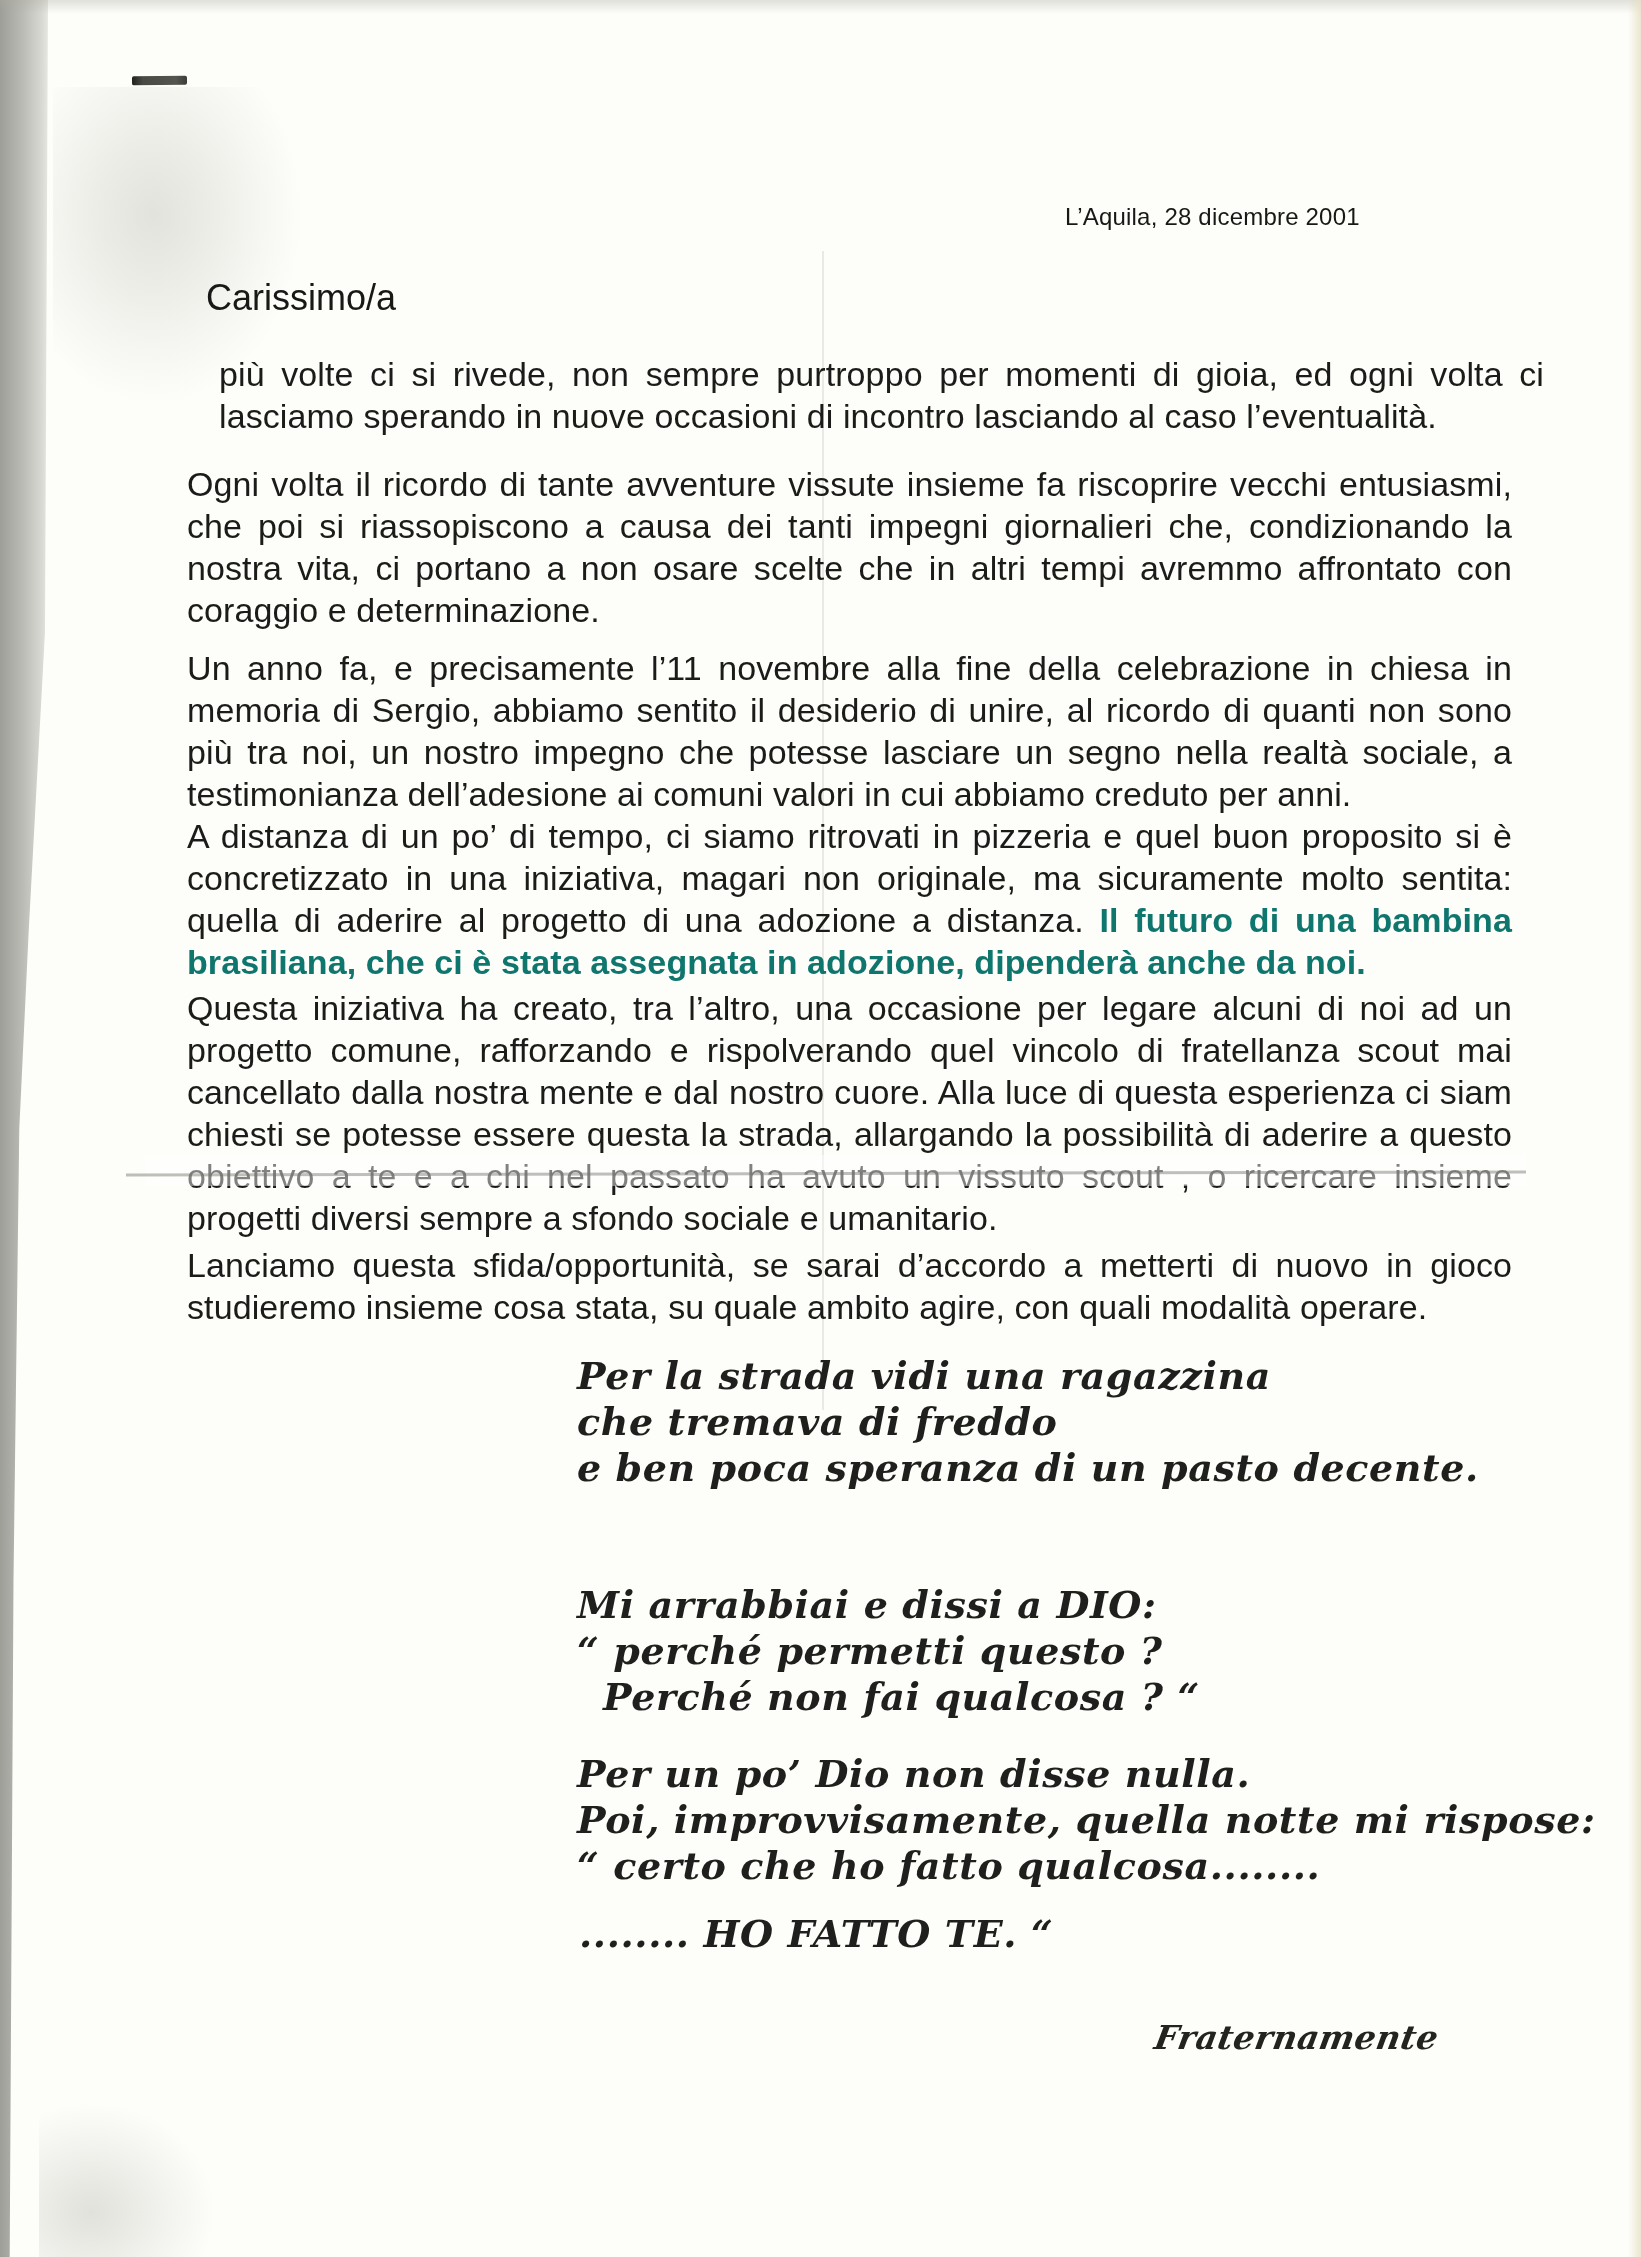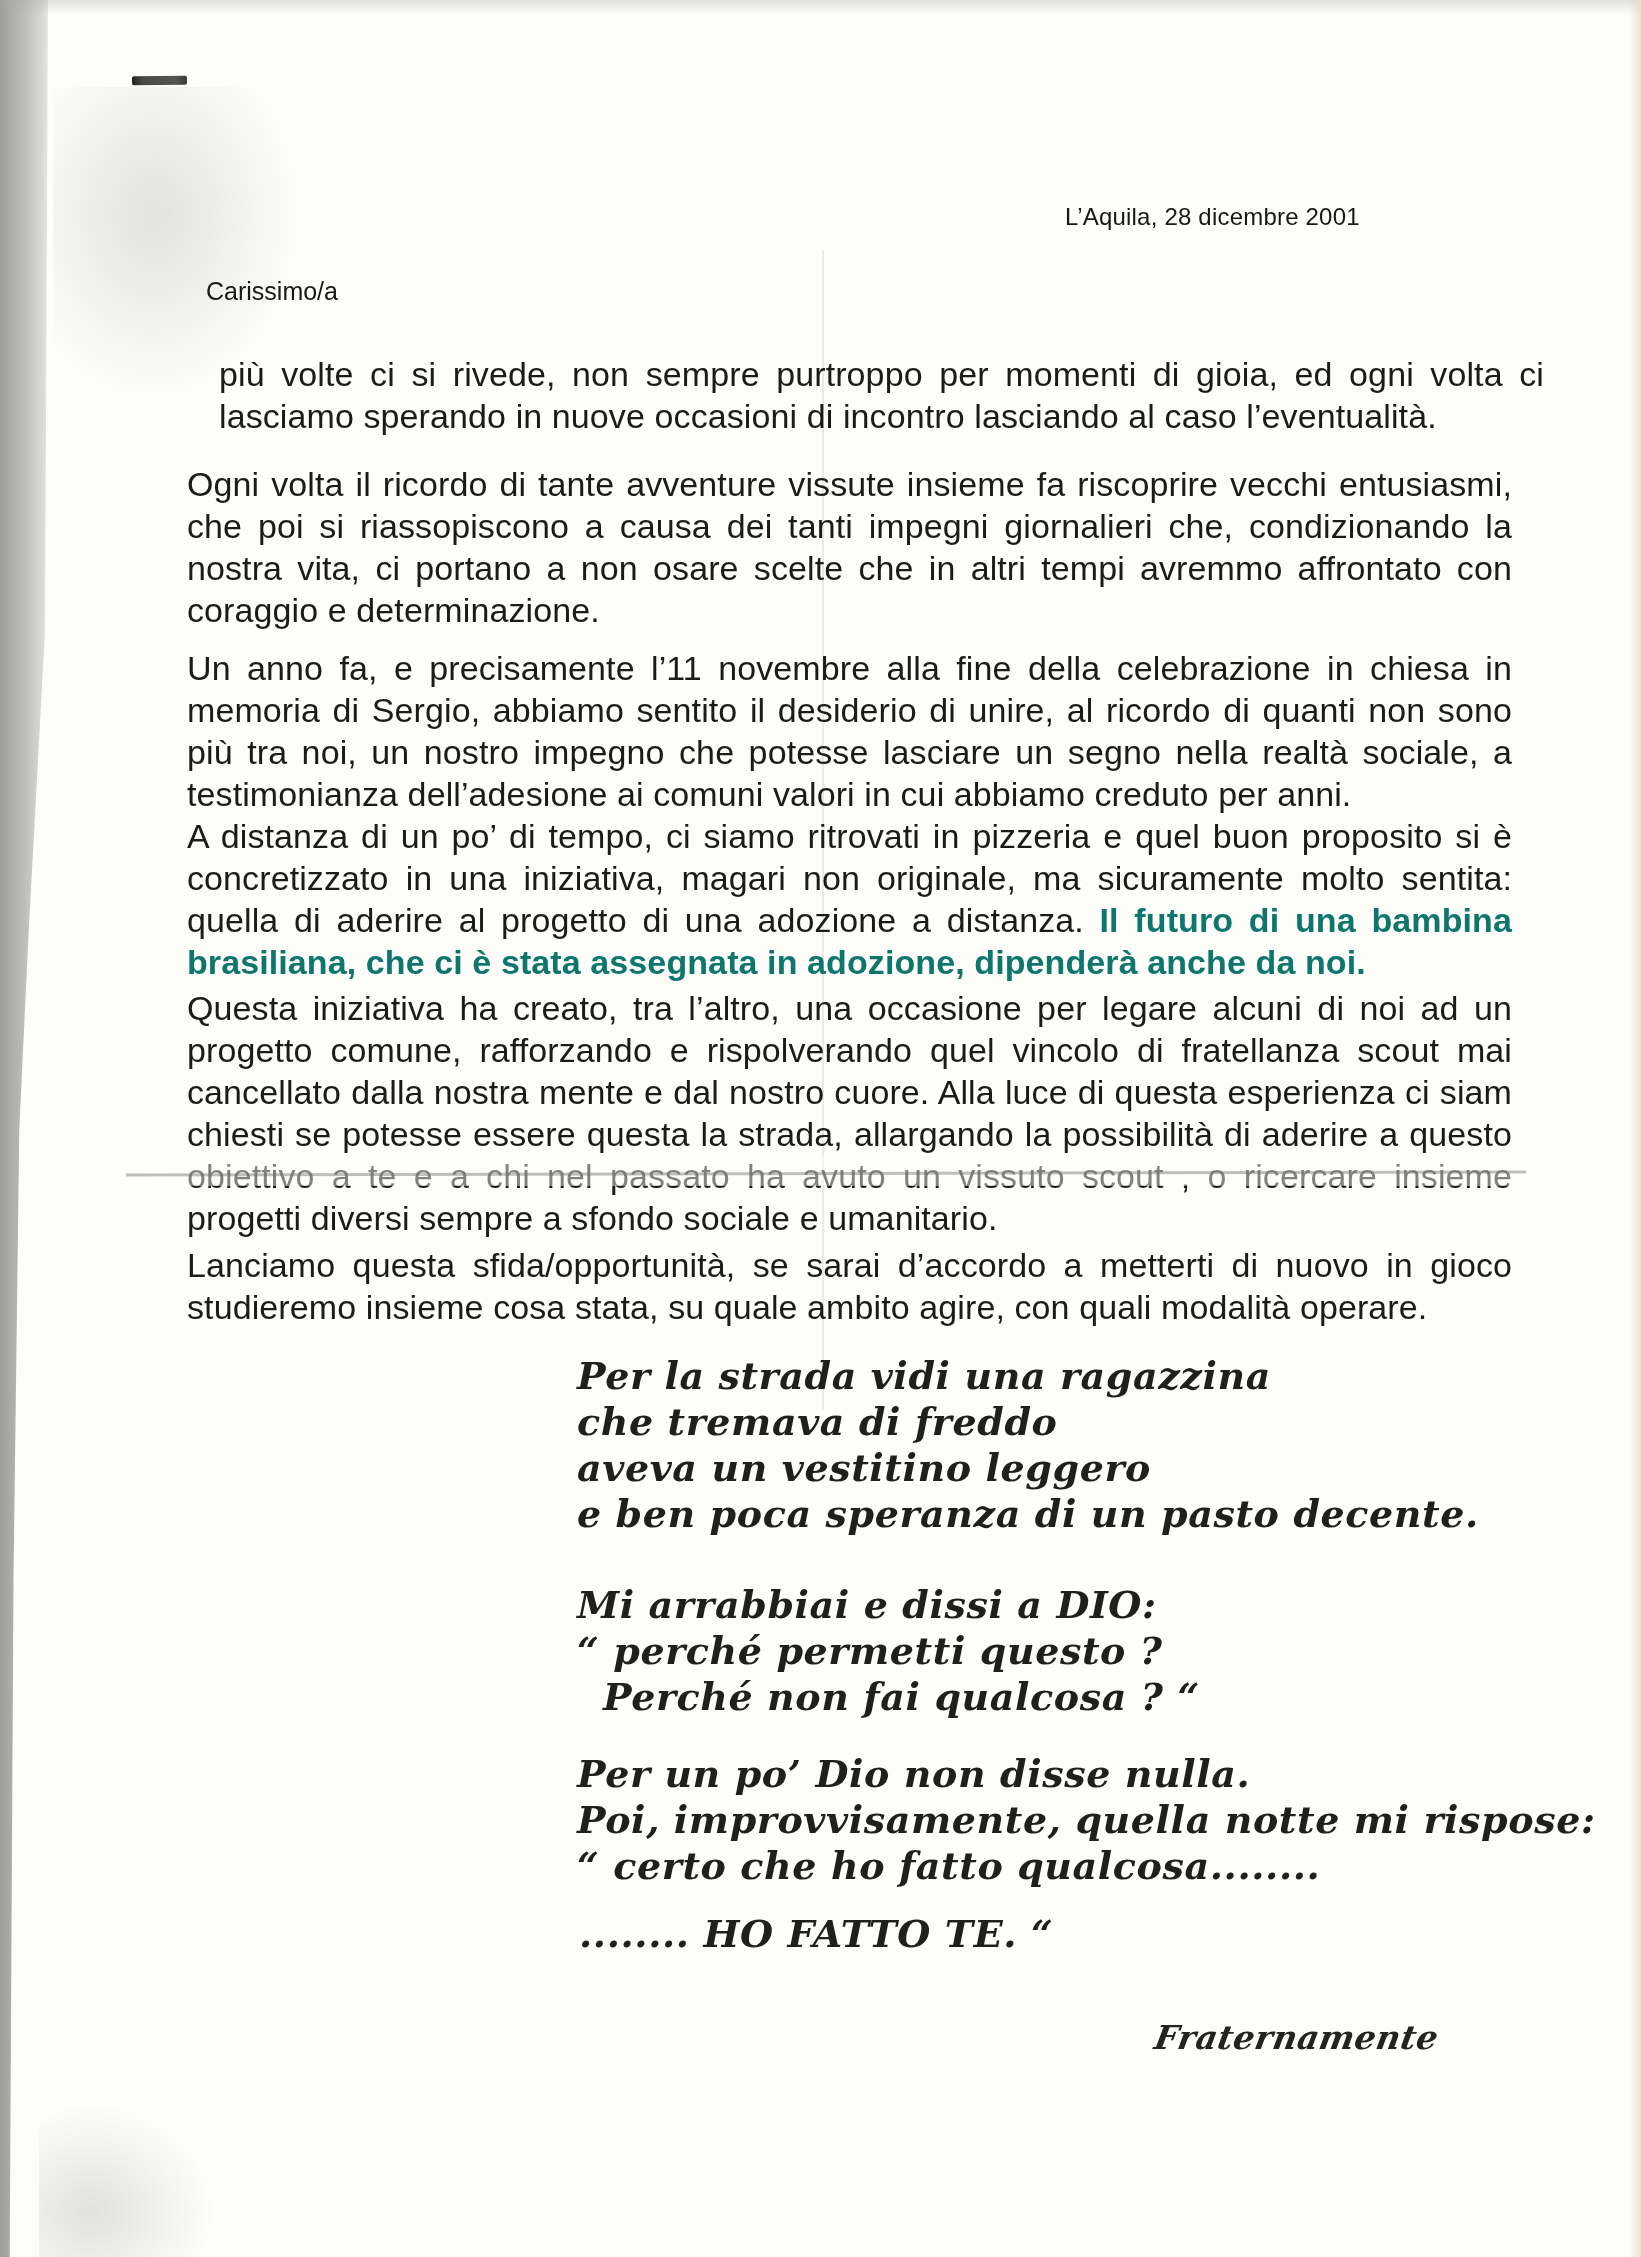--- a/index.html
+++ b/index.html
@@ -50,21 +50,21 @@
     background:rgba(112,112,106,0.45);
     transform:rotate(-0.12deg);
   }
   
   .date{
     position:absolute;left:1065px;top:203px;
     font-size:24px;letter-spacing:0.2px;color:#181816;
   }
   .salutation{
     position:absolute;left:206px;top:277px;
-    font-size:25px;color:#181816;
+    font-size:36px;color:#181816;
   }
   .para{
     position:absolute;left:187px;width:1325px;
     font-size:34px;line-height:42px;letter-spacing:0.1px;
     text-align:justify;color:#1b1b19;
   }
   .para p{margin:0;}
   .p1{top:353px;margin-left:32px;}
   .p34{top:647px;}
   .p5{top:987px;}
@@ -126,21 +126,20 @@
 <div class="para p6">
   <p>Lanciamo questa sfida/opportunità, se sarai d’accordo a metterti di nuovo in gioco studieremo insieme cosa stata, su quale ambito agire, con quali modalità operare.</p>
 </div>
 
 <div class="fade-strip"></div>
 <div class="smear-line"></div>
 
 <div class="stanza s1">
   <p class="poem-line">Per la strada vidi una ragazzina</p>
   <p class="poem-line">che tremava di freddo</p>
-  <p class="poem-line">aveva un vestitino leggero</p>
   <p class="poem-line">e ben poca speranza di un pasto decente.</p>
 </div>
 
 <div class="stanza s2">
   <p class="poem-line">Mi arrabbiai e dissi a DIO:</p>
   <p class="poem-line">“ perché permetti questo ?</p>
   <p class="poem-line indent">Perché non fai qualcosa ? “</p>
 </div>
 
 <div class="stanza s3">

